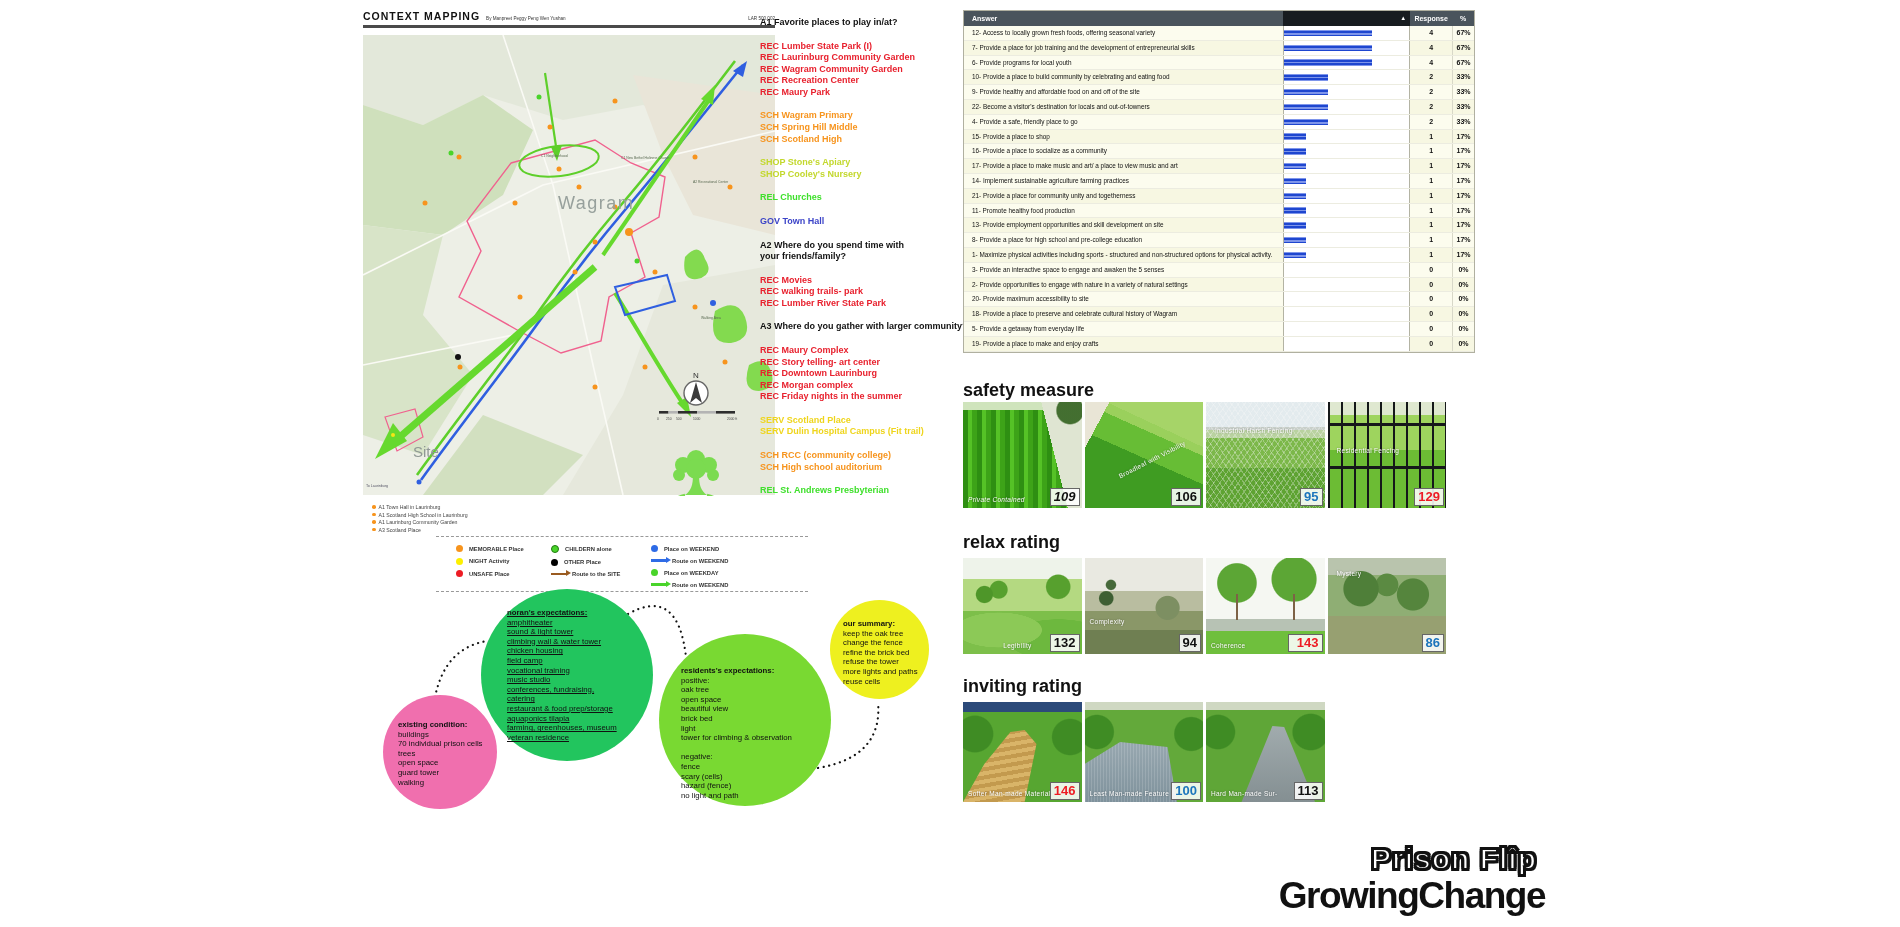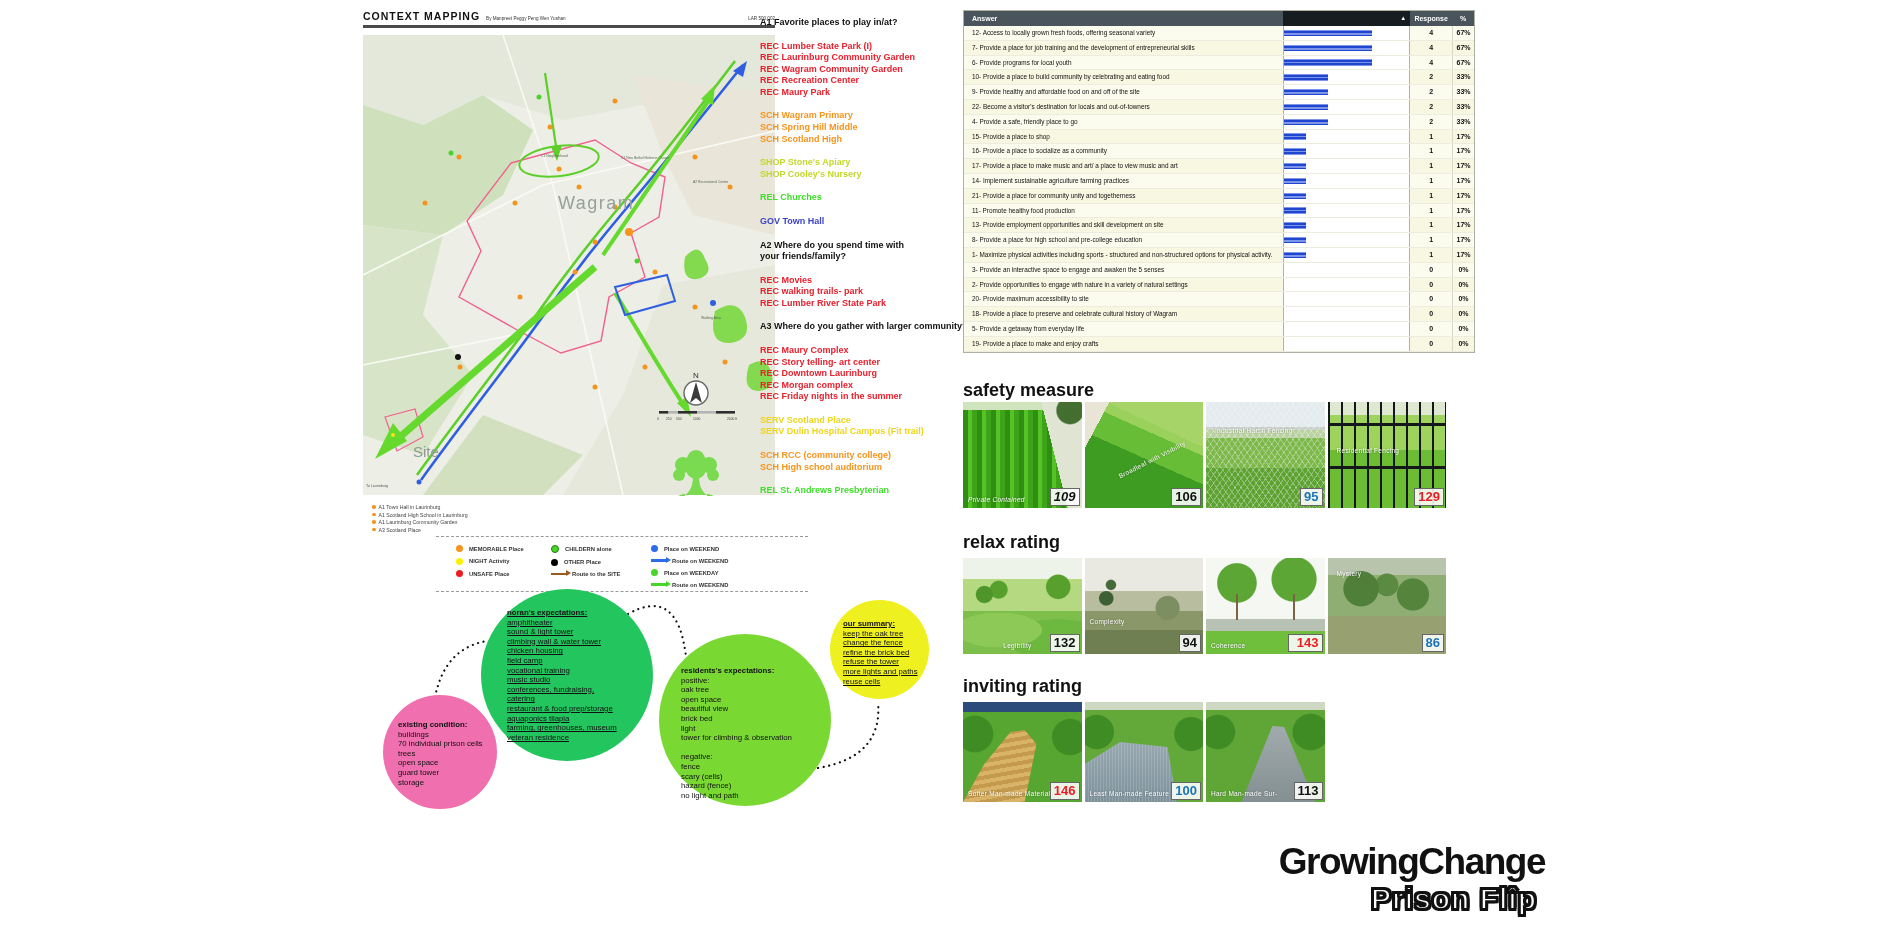--- a/index.html
+++ b/index.html
@@ -155,21 +155,21 @@
     linear-gradient(180deg,#cdd6c0 0 10%, #5da237 10%);}
   .sc-brick-path::before{content:"";position:absolute;inset:0;
     background:repeating-linear-gradient(100deg,#b5492c 0 5px,#c75a38 5px 9px,#a63f26 9px 13px);
     clip-path:polygon(6% 100%, 80% 100%, 64% 16%, 46% 16%);}
 
   
   .bubble{position:absolute;border-radius:50%;box-sizing:border-box;z-index:3;}
   #bubble-0{left:383px;top:695px;width:114px;height:114px;background:#f06fae;padding:25px 0 0 15px;}
   #bubble-1{left:481px;top:589px;width:172px;height:172px;background:#22c55e;padding:19px 0 0 26px;text-decoration:underline;}
   #bubble-2{left:659px;top:634px;width:172px;height:172px;background:#79d932;padding:32px 0 0 22px;}
-  #bubble-3{left:830px;top:600px;width:99px;height:99px;background:#eef01f;padding:19px 0 0 13px;text-decoration:underline;}
+  #bubble-3{left:830px;top:600px;width:99px;height:99px;background:#eef01f;padding:19px 0 0 13px;}
   .b-head{font-size:7.8px;font-weight:bold;line-height:9.6px;white-space:nowrap;}
   .b-line{font-size:7.8px;line-height:9.6px;white-space:nowrap;}
   #bubble-connectors{left:378px;top:572px;width:545px;height:250px;z-index:2;}
 
   
   #logo{left:1255px;top:842px;width:290px;text-align:right;}
   #logo-line1{font-size:37px;font-weight:800;letter-spacing:-1.5px;line-height:40px;color:#111;}
   #logo-line2{font-size:30px;font-weight:800;letter-spacing:1px;line-height:34px;color:#fff;
       -webkit-text-stroke:2px #111;
       text-shadow:-2px -2px 0 #111,2px -2px 0 #111,-2px 2px 0 #111,2px 2px 0 #111,-2px 0 0 #111,2px 0 0 #111,0 -2px 0 #111,0 2px 0 #111;
@@ -667,21 +667,21 @@
     <path d="M 440,196 Q 505,185 500,130"></path>
   </g>
 </svg>
 <div class="bubble" id="bubble-0">
     <div class="b-head">existing condition:</div>
     <div class="b-line">buildings</div>
     <div class="b-line">70 individual prison cells</div>
     <div class="b-line">trees</div>
     <div class="b-line">open space</div>
     <div class="b-line">guard tower</div>
-    <div class="b-line">storage</div>
+    <div class="b-line">walking</div>
   </div>
 <div class="bubble" id="bubble-1">
     <div class="b-head">noran's expectations:</div>
     <div class="b-line">amphitheater</div>
     <div class="b-line">sound &amp; light tower</div>
     <div class="b-line">climbing wall &amp; water tower</div>
     <div class="b-line">chicken housing</div>
     <div class="b-line">field camp</div>
     <div class="b-line">vocational training</div>
     <div class="b-line">music studio</div>
@@ -712,15 +712,15 @@
     <div class="b-head">our summary:</div>
     <div class="b-line">keep the oak tree</div>
     <div class="b-line">change the fence</div>
     <div class="b-line">refine the brick bed</div>
     <div class="b-line">refuse the tower</div>
     <div class="b-line">more lights and paths</div>
     <div class="b-line">reuse cells</div>
   </div>
 
 <div class="abs" id="logo">
+  <div id="logo-line2">Prison Flîp</div>
   <div id="logo-line1">GrowingChange</div>
-  <div id="logo-line2">Prison Flîp</div>
 </div>
 
 </body></html>

